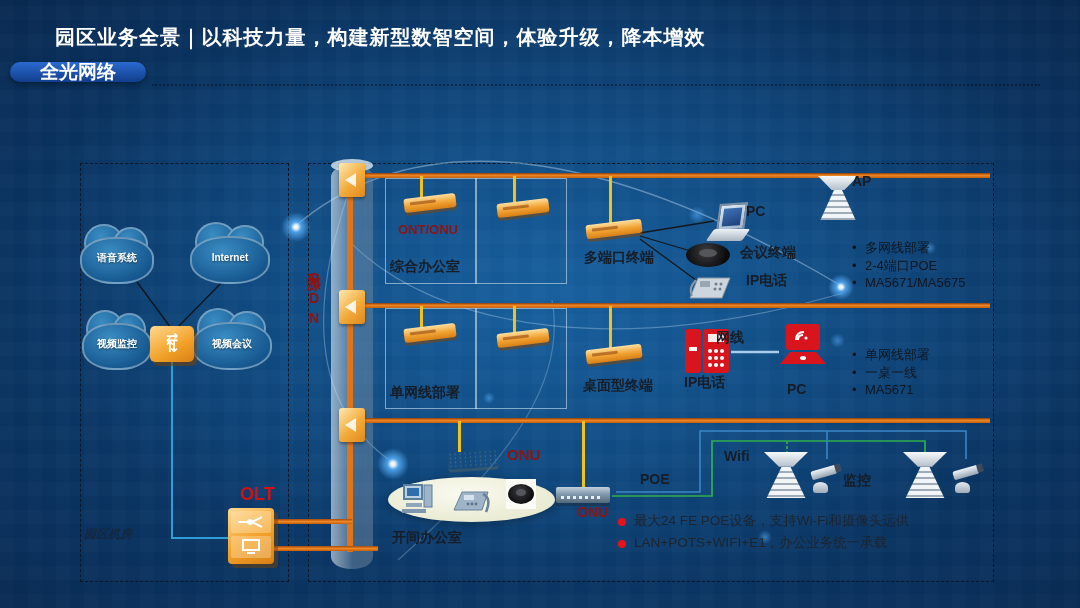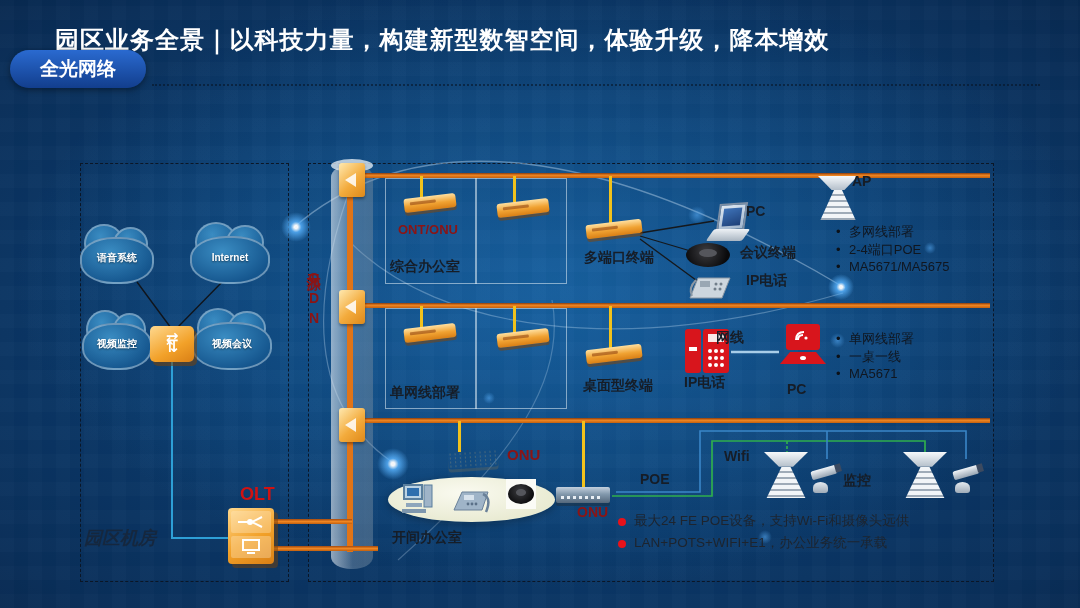--- a/index.html
+++ b/index.html
@@ -5,34 +5,34 @@
   html,body{margin:0;padding:0;background:#04182e;}
   .stage{position:relative;width:1080px;height:608px;overflow:hidden;
     font-family:"Liberation Sans","DejaVu Sans",sans-serif;
     background:
       radial-gradient(ellipse 760px 430px at 52% 46%, rgba(32,118,188,.50), rgba(10,45,85,0) 72%),
       radial-gradient(ellipse 1000px 560px at 50% 52%, #0f4c85 0%, #0a2f5a 68%, #061d3b 100%);}
   .texture{position:absolute;inset:0;pointer-events:none;opacity:.5;
     background:
       repeating-linear-gradient(90deg, rgba(255,255,255,.025) 0 14px, rgba(0,0,0,.02) 14px 28px),
       repeating-linear-gradient(0deg, rgba(255,255,255,.02) 0 14px, rgba(0,0,0,.025) 14px 28px);}
-  .title{position:absolute;left:55px;top:24px;margin:0;font-size:24px;font-weight:bold;color:#ffffff;letter-spacing:1px;}
-  .badge{position:absolute;left:10px;top:50px;width:136px;height:38px;border-radius:20px;
+  .title{position:absolute;left:55px;top:24px;margin:0;font-size:20px;font-weight:bold;color:#ffffff;letter-spacing:1px;}
+  .badge{position:absolute;left:10px;top:62px;width:136px;height:20px;border-radius:20px;
     background:linear-gradient(180deg,#2a6ad0,#123e8d);display:flex;align-items:center;justify-content:center;
     color:#fff;font-size:19px;font-weight:bold;box-shadow:0 2px 6px rgba(0,0,0,.4);}
   .dotline{position:absolute;left:152px;top:84px;width:888px;border-top:2px dotted rgba(8,18,32,.55);}
   .banner{position:absolute;left:80px;top:112px;width:913px;height:41px;border-radius:7px;
     background:linear-gradient(180deg,#c5151f 0%,#9d0d13 100%);display:flex;align-items:center;justify-content:center;
     color:#ffd9d9;font-size:17px;letter-spacing:1px;box-shadow:0 3px 8px rgba(0,0,0,.35);}
   .dashbox{position:absolute;border:1.5px dashed #0b1626;}
   .roombox{position:absolute;border:1px solid rgba(228,238,246,.55);}
   .lbl{position:absolute;color:#161d27;font-weight:bold;font-size:14px;white-space:nowrap;}
   .lbl-red{position:absolute;color:#8c1414;font-weight:bold;font-size:14px;white-space:nowrap;}
   .lbl-olt{position:absolute;color:#d01212;font-weight:bold;font-size:18px;}
-  .lbl-room-name{position:absolute;color:#16273d;font-weight:bold;font-style:italic;font-size:18px;opacity:.95;}
+  .lbl-room-name{position:absolute;color:#16273d;font-weight:bold;font-style:italic;font-size:12px;opacity:.95;}
   .odn{position:absolute;left:305px;top:262px;height:110px;writing-mode:vertical-rl;text-orientation:upright;
     color:#8c1414;font-weight:bold;font-size:14px;letter-spacing:4px;}
   .bus{position:absolute;left:352px;width:638px;height:5px;
     background:linear-gradient(180deg,#8a3c0e 0%,#ef8622 45%,#c2600f 100%);}
   .drop{position:absolute;width:3px;background:#f2c21c;}
   .pillar{position:absolute;left:331px;top:165px;width:42px;height:404px;border-radius:20px/12px;
     background:linear-gradient(90deg, rgba(228,236,243,.62), rgba(160,180,198,.34) 52%, rgba(118,140,160,.46));}
   .pillar-top{position:absolute;left:331px;top:159px;width:42px;height:13px;border-radius:50%;background:rgba(238,244,249,.75);}
   .vline{position:absolute;left:347px;top:172px;width:6px;height:380px;background:#e07417;}
   .oline{position:absolute;height:5px;background:linear-gradient(180deg,#a2490f,#ef8622 50%,#c2600f);}
@@ -85,21 +85,21 @@
   .spk-pad{position:absolute;background:#fbfbf6;}
   .laptop{position:absolute;left:710px;top:203px;width:40px;height:42px;}
   .laptop .scr{position:absolute;left:8px;top:0;width:24px;height:24px;background:linear-gradient(160deg,#dfe8f2,#9fb4cc);
     border:2px solid #7c8ea4;transform:skewX(-12deg) rotate(-4deg);}
   .laptop .scr::after{content:"";position:absolute;inset:3px;background:linear-gradient(160deg,#3f74ba,#1d3f77);}
   .laptop .kbd{position:absolute;left:0;bottom:4px;width:36px;height:12px;background:linear-gradient(#eef2f6,#aab6c2);
     transform:skewX(-35deg);border-radius:2px;}
   .bokeh{position:absolute;border-radius:50%;pointer-events:none;}
   .glow{background:radial-gradient(circle,rgba(255,255,255,.95) 0 8%,rgba(90,180,255,.8) 25%,rgba(60,140,230,0) 70%);}
   .soft{background:radial-gradient(circle,rgba(90,175,250,.55),rgba(60,140,230,0) 70%);}
-  .blist{position:absolute;margin:0;padding:0;list-style:none;color:#10161f;font-size:13px;}
+  .blist{position:absolute;margin:16px;padding:0;list-style:none;color:#10161f;font-size:13px;}
   .blist li{position:relative;padding-left:15px;line-height:17.5px;white-space:nowrap;}
   .blist li::before{content:"\2022";position:absolute;left:2px;color:#0c1118;}
   .rlist{position:absolute;margin:0;padding:0;list-style:none;color:#1d242e;font-size:13.5px;}
   .rlist li{position:relative;padding-left:18px;line-height:22px;white-space:nowrap;}
   .rlist li::before{content:"";position:absolute;left:2px;top:8px;width:8px;height:8px;border-radius:50%;background:#e8121a;}
   svg.lay{position:absolute;left:0;top:0;pointer-events:none;}
 </style>
 </head>
 <body>
 

